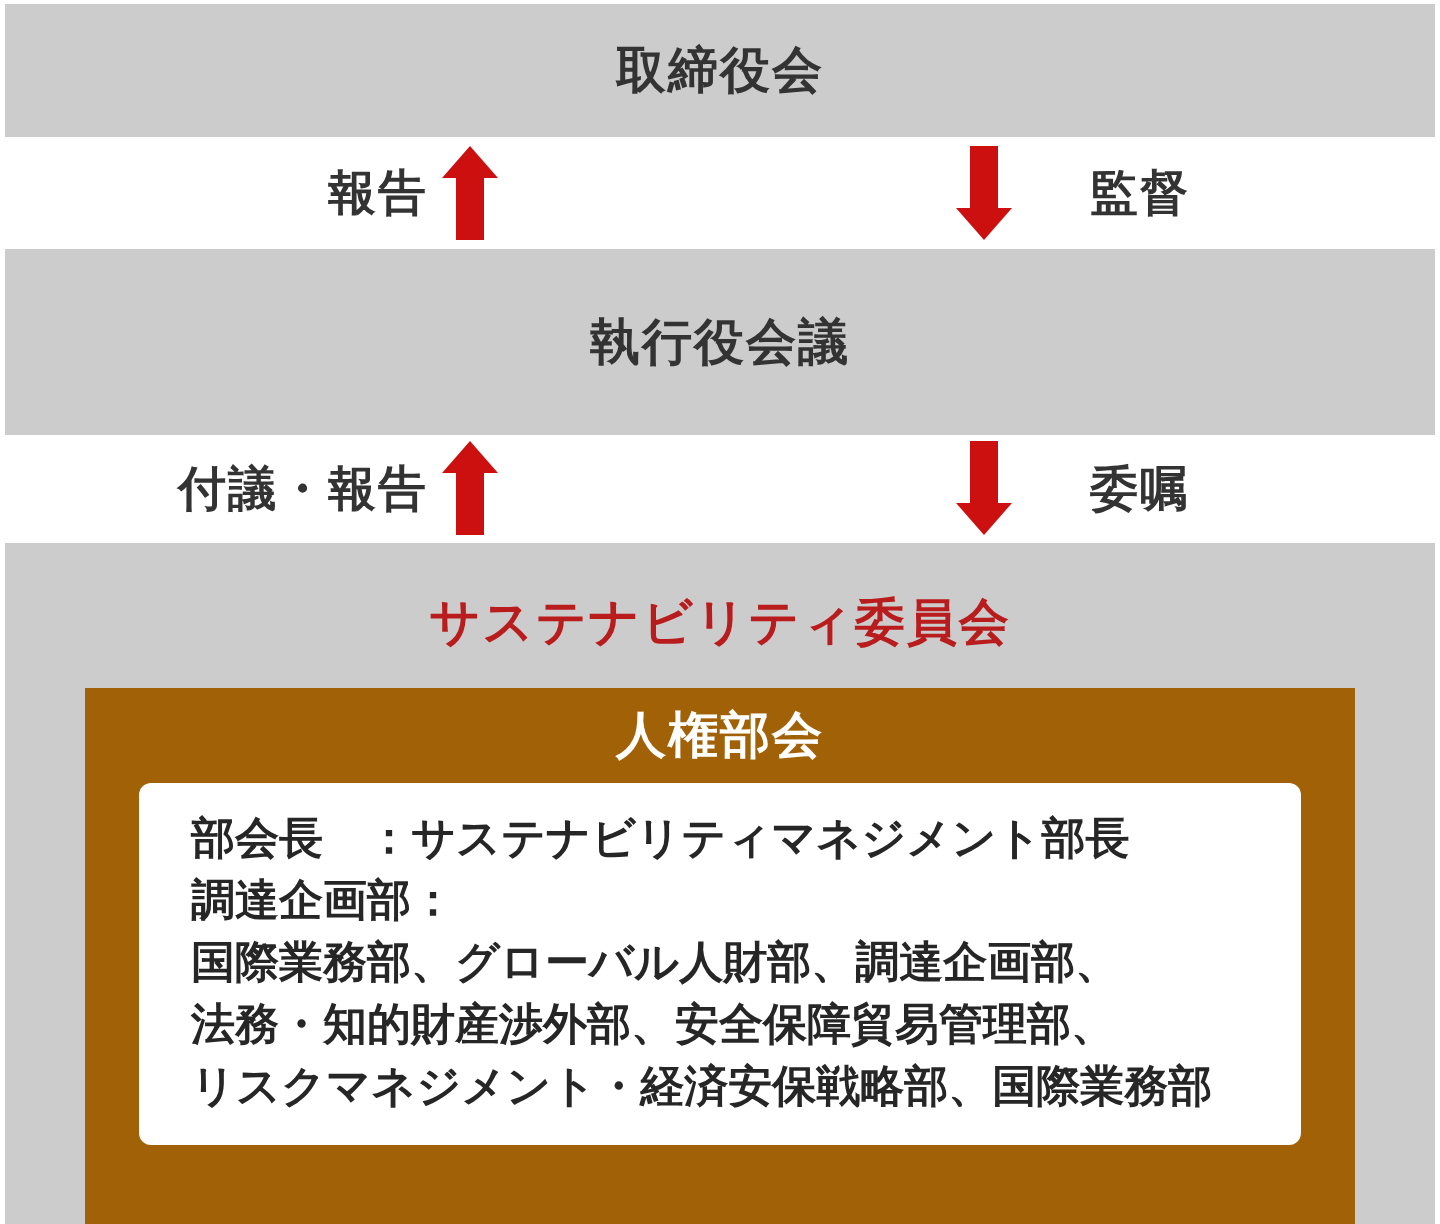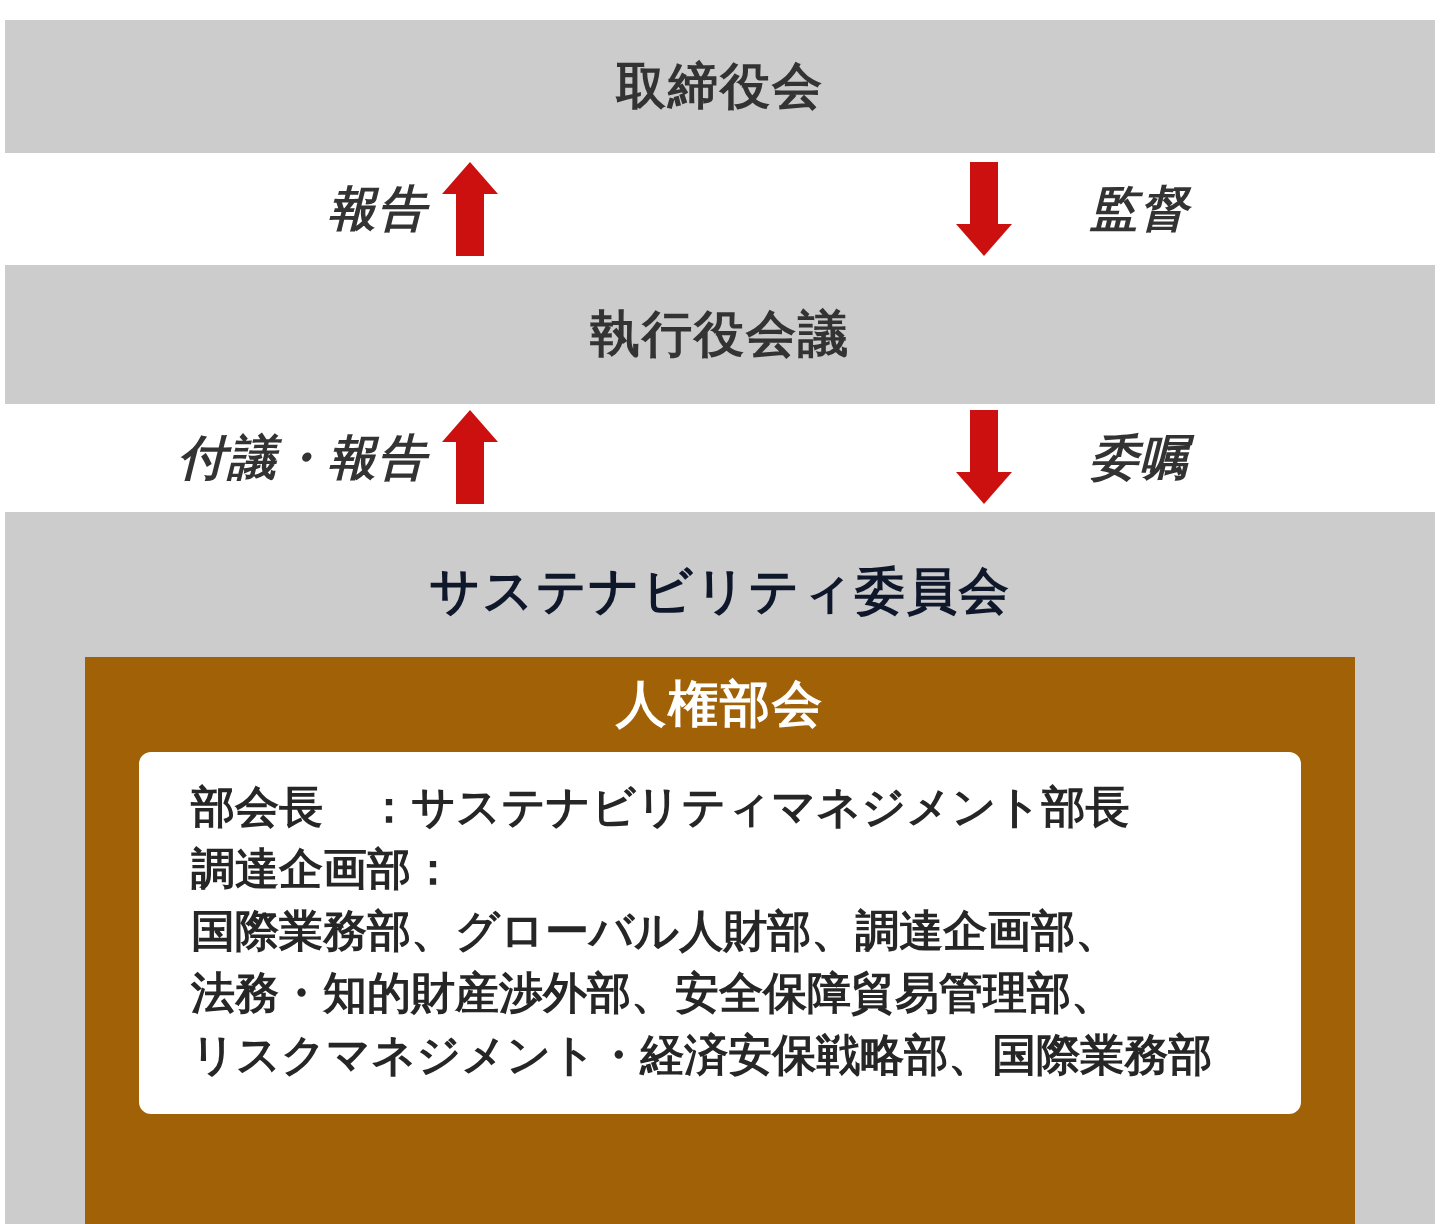--- a/index.html
+++ b/index.html
@@ -8,36 +8,36 @@
     font-family: "DejaVu Sans", "Liberation Sans", sans-serif;
     font-weight: bold;
     width: 1440px;
     height: 1224px;
     overflow: hidden;
   }
   .diagram {
     width: 1440px;
     height: 1224px;
     background: #ffffff;
-    padding: 20px 5px 0 5px;
+    padding: 4px 5px 0 5px;
   }
   
   .bar {
     background: #cccccc;
     display: flex;
     align-items: center;
     justify-content: center;
     font-size: 50px;
     color: #333333;
     letter-spacing: 2px;
   }
   .bar-board { height: 133px; }
-  .bar-exec  { height: 139px; }
+  .bar-exec  { height: 186px; }
   
-  .gap { position: relative; background: #ffffff; font-style: italic; }
+  .gap { position: relative; background: #ffffff; }
   .gap-1 { height: 112px; }
   .gap-2 { height: 108px; }
   .flow-label {
     position: absolute;
     top: 0; bottom: 0;
     display: flex;
     align-items: center;
     font-size: 48px;
     color: #333333;
     letter-spacing: 2px;
@@ -80,21 +80,21 @@
     height: 721px;
     background: #cccccc;
   }
   .committee-title {
     height: 145px;
     display: flex;
     align-items: center;
     justify-content: center;
     padding-top: 14px;
     font-size: 50px;
-    color: #0f172a;
+    color: #b91c1c;
     letter-spacing: 2px;
   }
   .subcommittee {
     margin: 0 80px;
     height: 654px;
     background: #a16207;
   }
   .subcommittee-title {
     height: 95px;
     display: flex;

